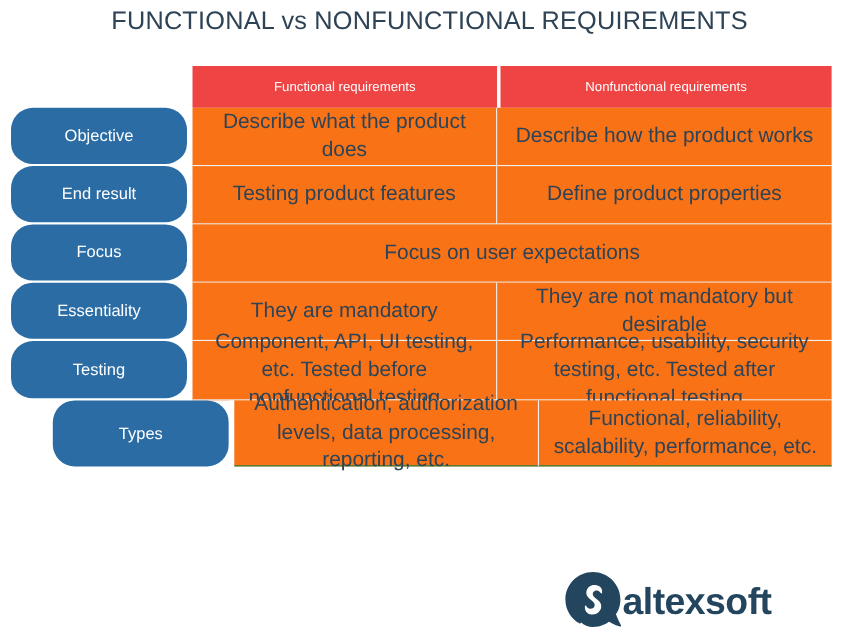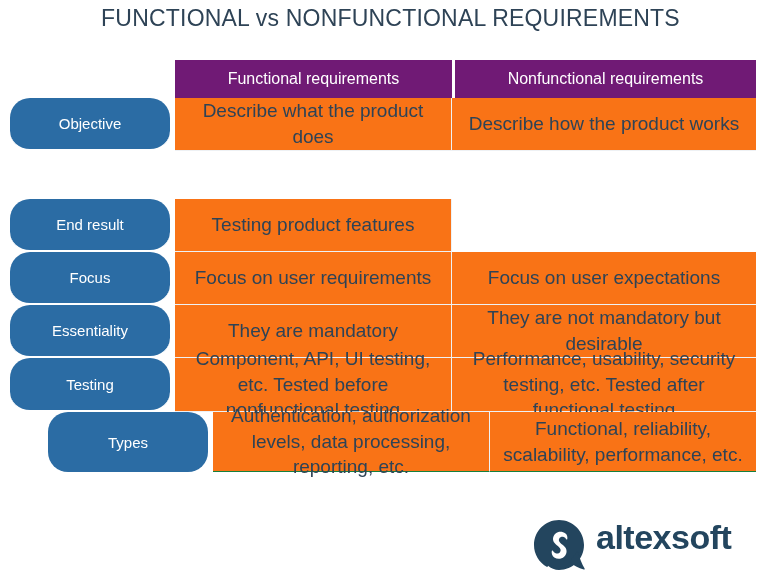--- a/index.html
+++ b/index.html
@@ -72,27 +72,27 @@
     border-bottom: 2px solid #ffffff;
     border-radius: 20px;
   }
 
   .spacer-gap {
     flex: 0 0 5px;
     background: #ffffff;
   }
 
   .head-cell {
-    background: #701a75;
+    background: #ef4444;
     color: #ffffff;
     display: flex;
     align-items: center;
     justify-content: center;
     text-align: center;
-    font-size: 16px;
+    font-size: 12px;
     box-sizing: border-box;
     margin-top: 16px;
   }
   .head-cell.func  { flex: 0 0 277px; }
   .head-cell.nonfunc { flex: 1 1 auto; }
   .head-divider {
     flex: 0 0 3px;
     background: #ffffff;
   }
 
@@ -111,42 +111,42 @@
   }
   .body-cell.func {
     flex: 0 0 277px;
     border-right: 1px solid #eef1f4;
   }
   .body-cell.nonfunc {
     flex: 1 1 auto;
   }
 
   .row.r0 .body-cell, .row.r0 .label-cell { height: 53px; }
-  .row.r1 .body-cell, .row.r1 .label-cell { height: 53px; margin-top: 48px; }
+  .row.r1 .body-cell, .row.r1 .label-cell { height: 53px; }
   .row.r2 .body-cell, .row.r2 .label-cell { height: 53px; }
   .row.r3 .body-cell, .row.r3 .label-cell { height: 53px; }
   .row.r4 .body-cell, .row.r4 .label-cell { height: 53px; }
   .row.r5 .body-cell, .row.r5 .label-cell { height: 54px; }
   .row.r6 .body-cell, .row.r6 .label-cell { height: 60px; }
   .row.r6 .label-cell { border-bottom: none; margin-left: 38px; }
   .row.r6 .body-cell { border-bottom: 1px solid #15803d; }
 
   .cell-text {
     display: block;
     white-space: pre-line;
   }
 
   
   .logo {
     position: absolute;
-    left: 532px;
+    left: 512px;
     top: 518px;
     display: flex;
-    align-items: flex-start;
-    gap: 10px;
+    align-items: center;
+    gap: 0;
   }
   .logo-mark {
     width: 54px;
     height: 54px;
     position: relative;
     flex: 0 0 54px;
   }
   .logo-word {
     font-size: 34px;
     font-weight: bold;
@@ -184,28 +184,28 @@
           <span class="cell-text">Describe how the product works</span>
         </div>
     </div>
 
     <div class="row r1">
       <div class="label-cell">End result</div>
       <div class="spacer-gap"></div>
       <div class="body-cell func">
           <span class="cell-text">Testing product features</span>
         </div>
+      <div class="body-cell nonfunc">
+          <span class="cell-text">Define product properties</span>
+        </div>
     </div>
 
     <div class="row r2">
       <div class="label-cell">Focus</div>
       <div class="spacer-gap"></div>
-      <div class="body-cell func">
-          <span class="cell-text">Focus on user requirements</span>
-        </div>
       <div class="body-cell nonfunc">
           <span class="cell-text">Focus on user expectations</span>
         </div>
     </div>
 
     <div class="row r3">
       <div class="label-cell">Essentiality</div>
       <div class="spacer-gap"></div>
       <div class="body-cell func">
           <span class="cell-text">They are mandatory</span>

